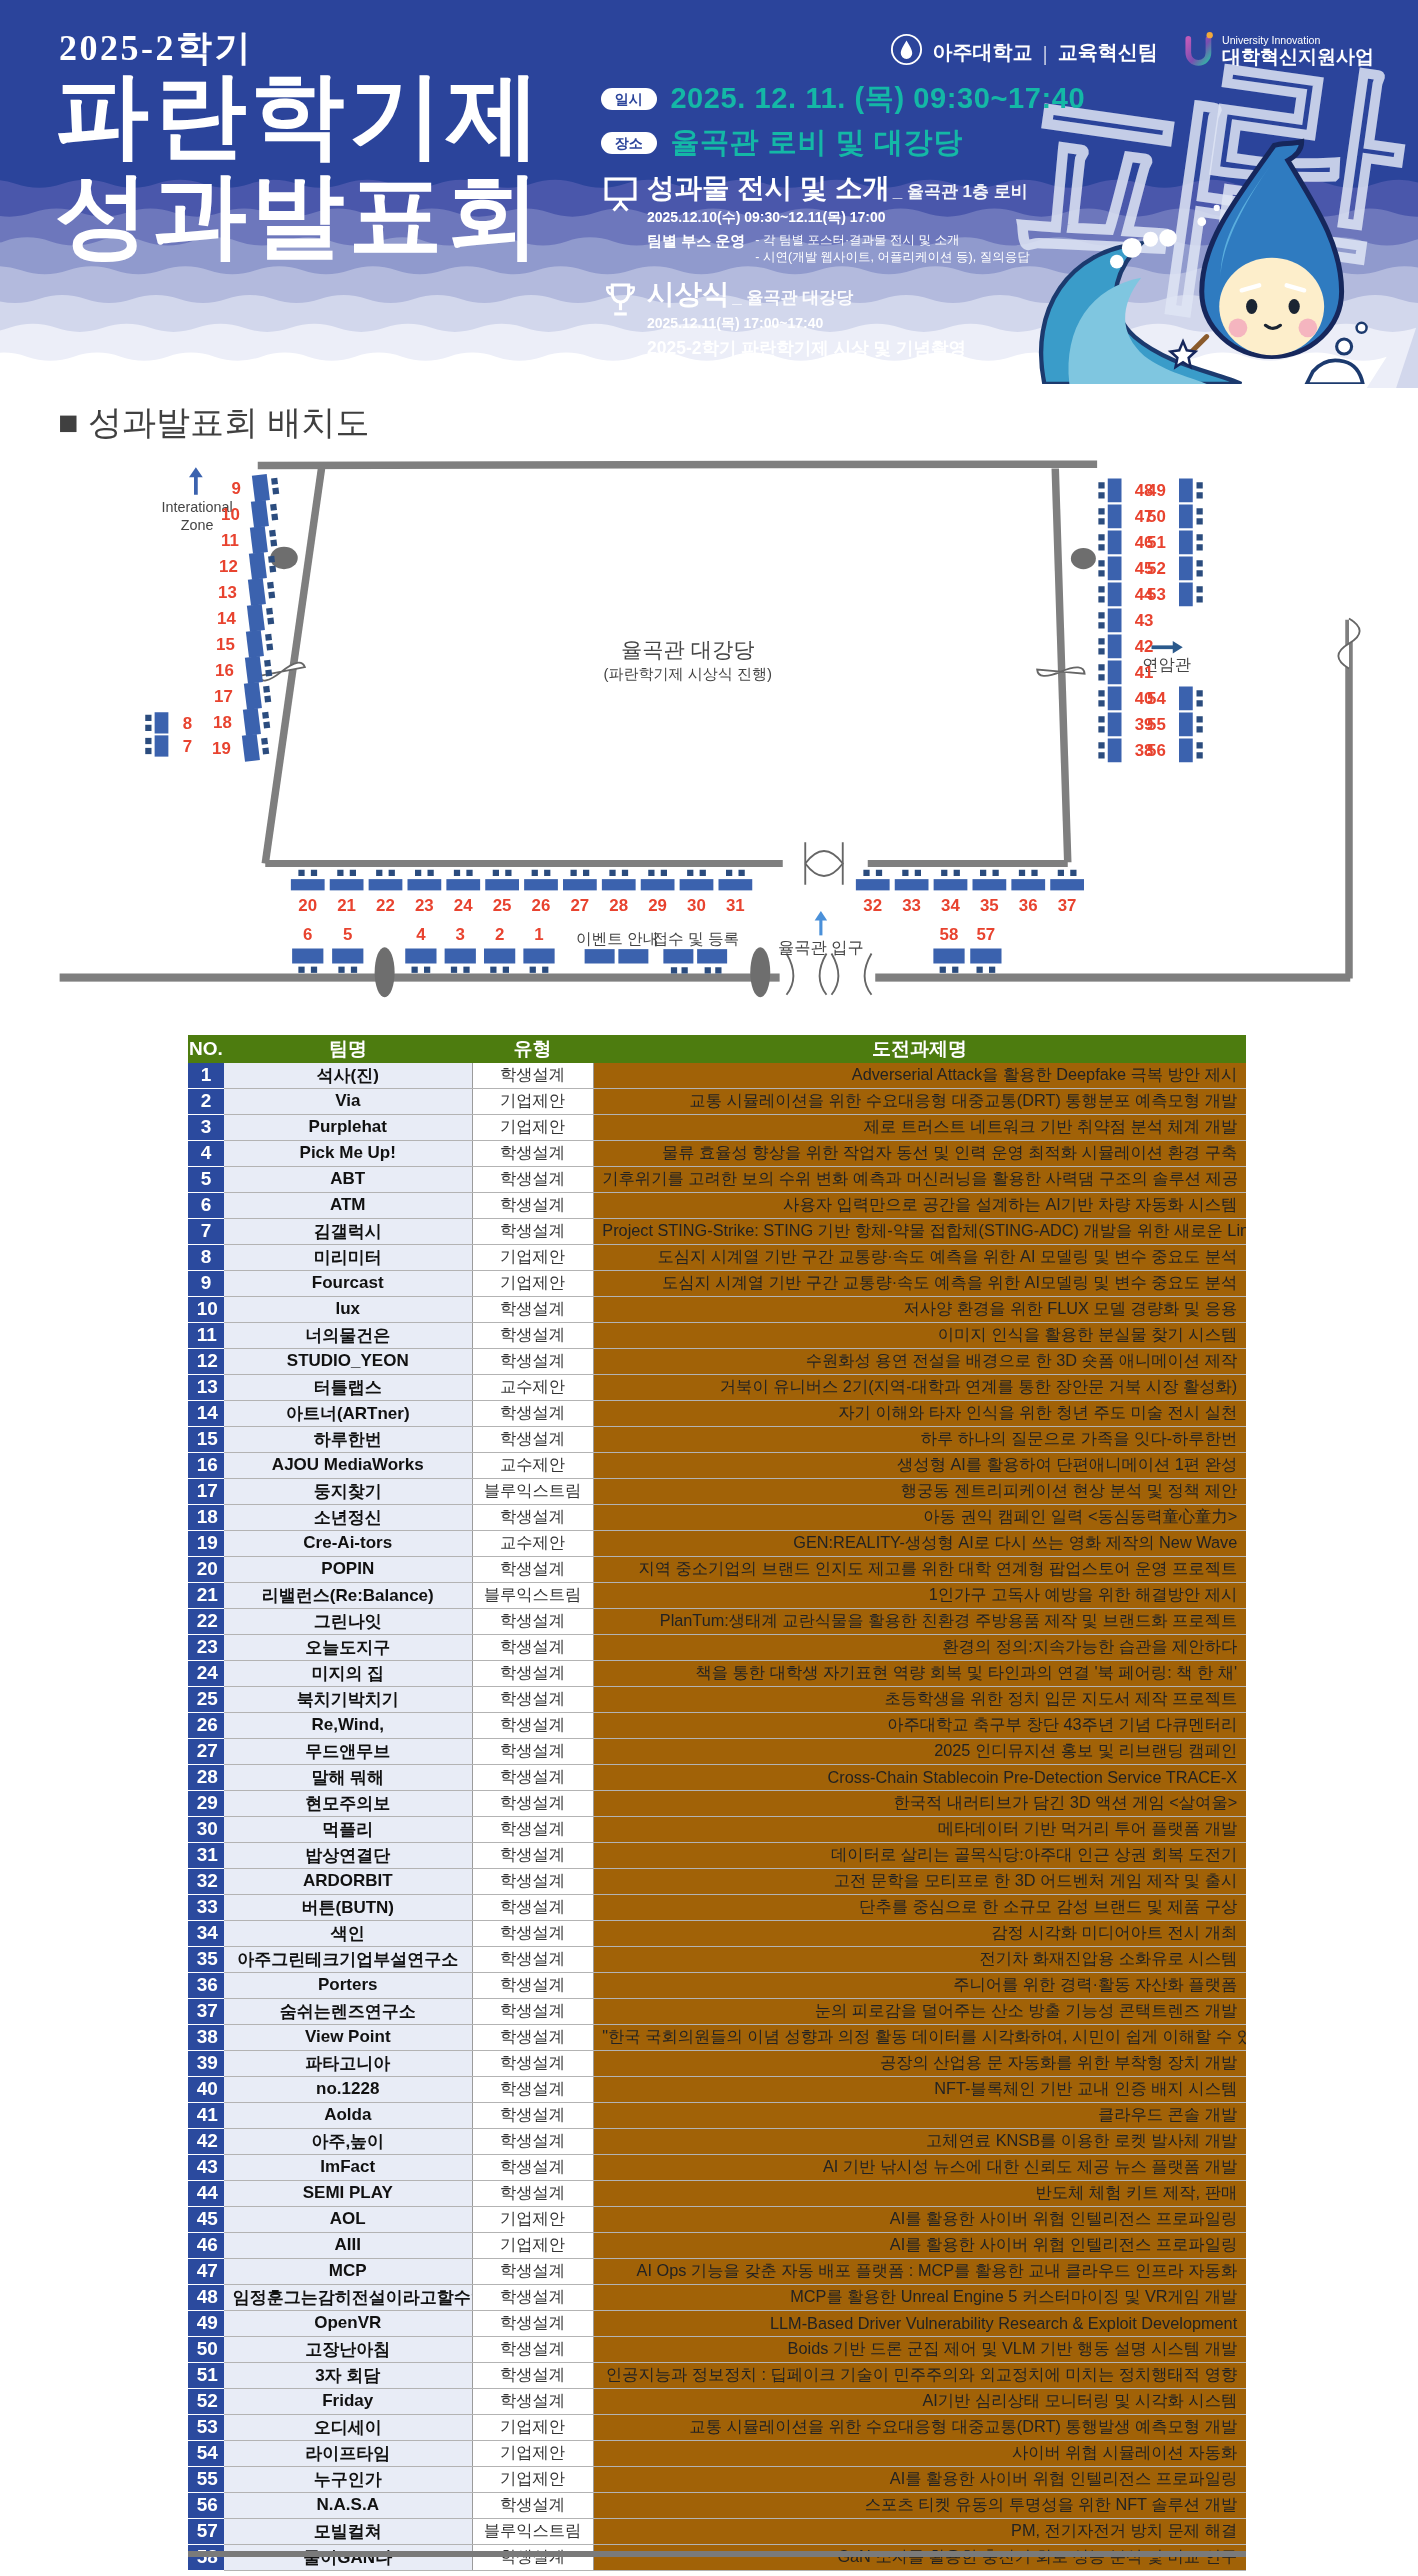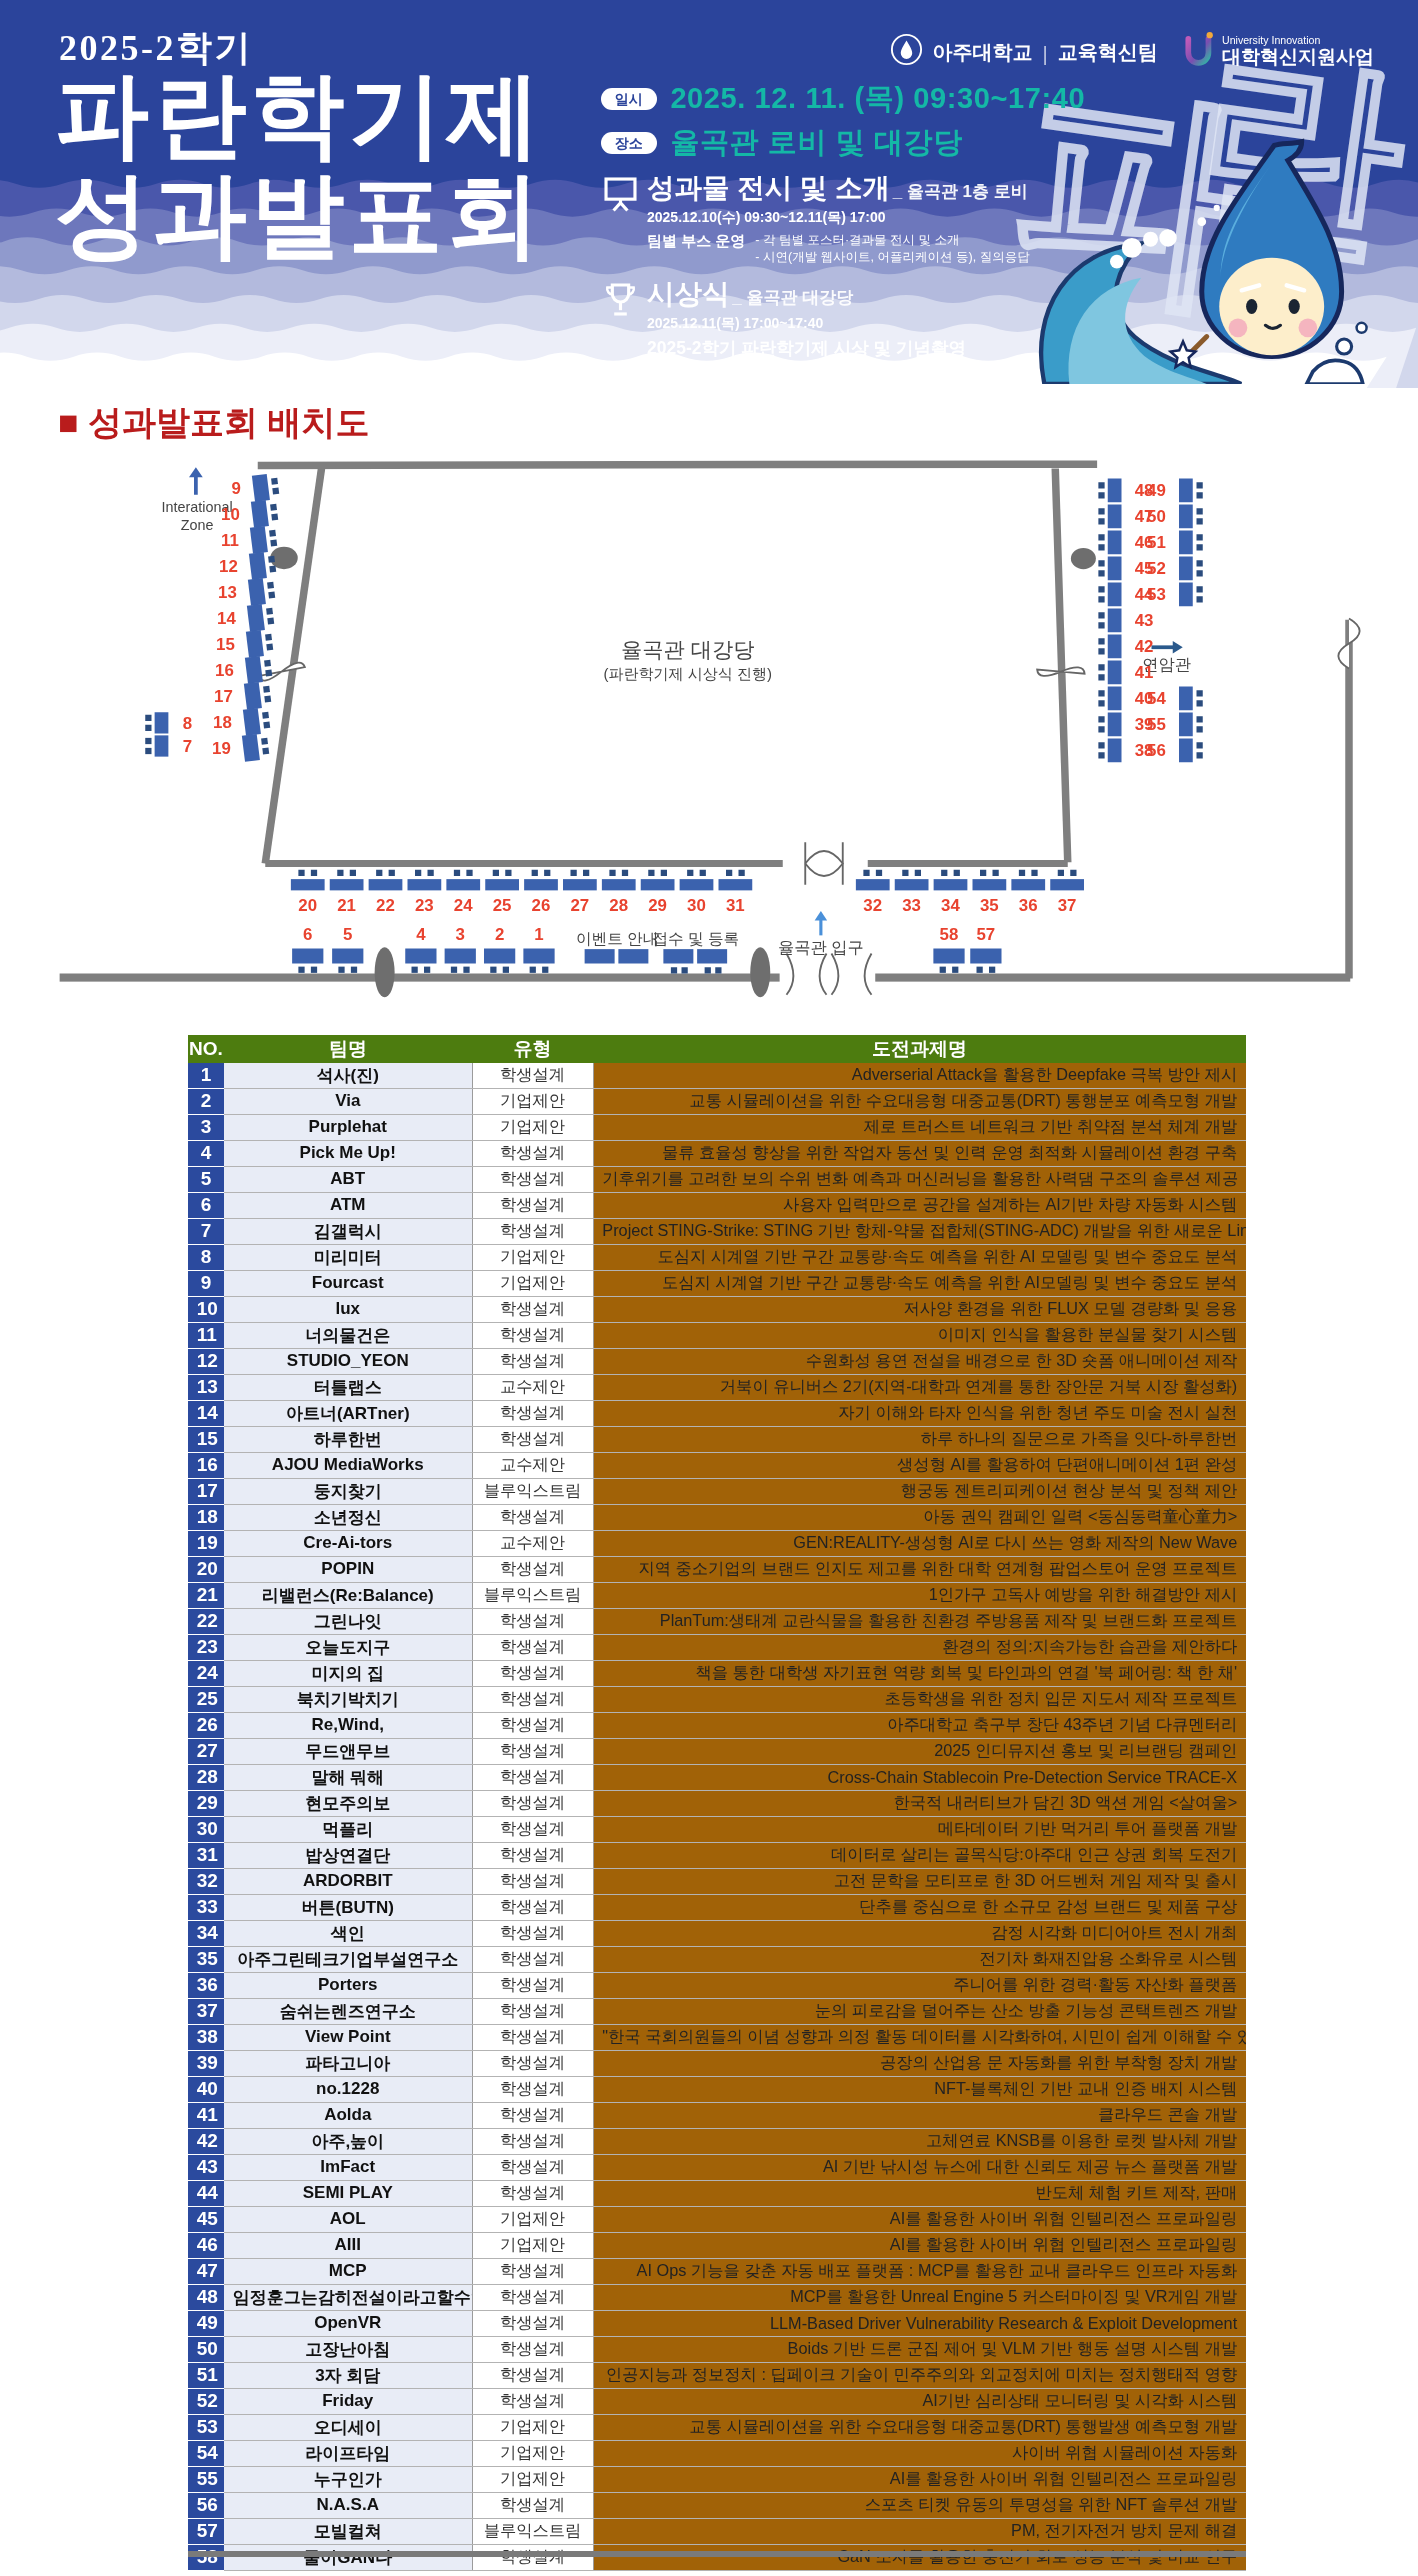--- a/index.html
+++ b/index.html
@@ -33,21 +33,21 @@
   .booth-label{font-size:15px;font-weight:800;white-space:nowrap;}
   .booth-notes{font-size:12.5px;font-weight:400;line-height:1.35;}
   .blk-note{font-size:17.5px;font-weight:800;margin-top:2.5px;}
   .watermark{color:transparent;-webkit-text-stroke:3.1px rgba(223,229,245,.85);
              font-weight:800;position:absolute;line-height:1;transform:rotate(8deg);}
   .wm1{left:1016px;top:75px;font-size:231px;}
   .wm2{left:1191px;top:44px;font-size:213px;}
   .mascot{left:1019px;top:128px;width:363px;height:256px;}
 
   
-  .sec-title{left:58px;top:400px;color:#b91c1c;font-size:34px;font-weight:700;}
+  .sec-title{left:58px;top:400px;color:#404040;font-size:34px;font-weight:400;}
   .floorplan{left:0;top:456px;width:1418px;height:550px;}
   .bnum{fill:#e8432f;font-size:27px;font-weight:700;font-family:"Liberation Sans",sans-serif;}
   .maplabel{fill:#444;font-family:"Liberation Sans",sans-serif;}
 
   
   .tablewrap{left:188px;top:1035px;width:1058px;}
   table{border-collapse:collapse;width:1058px;table-layout:fixed;}
   th{background:#4d7c0f;color:#fff;font-size:19px;font-weight:800;height:27.5px;padding:0;}
   td{height:25px;padding:0 8.8px;border-bottom:0.6px solid #b3b3b3;font-size:16.3px;overflow:hidden;
      white-space:nowrap;}

